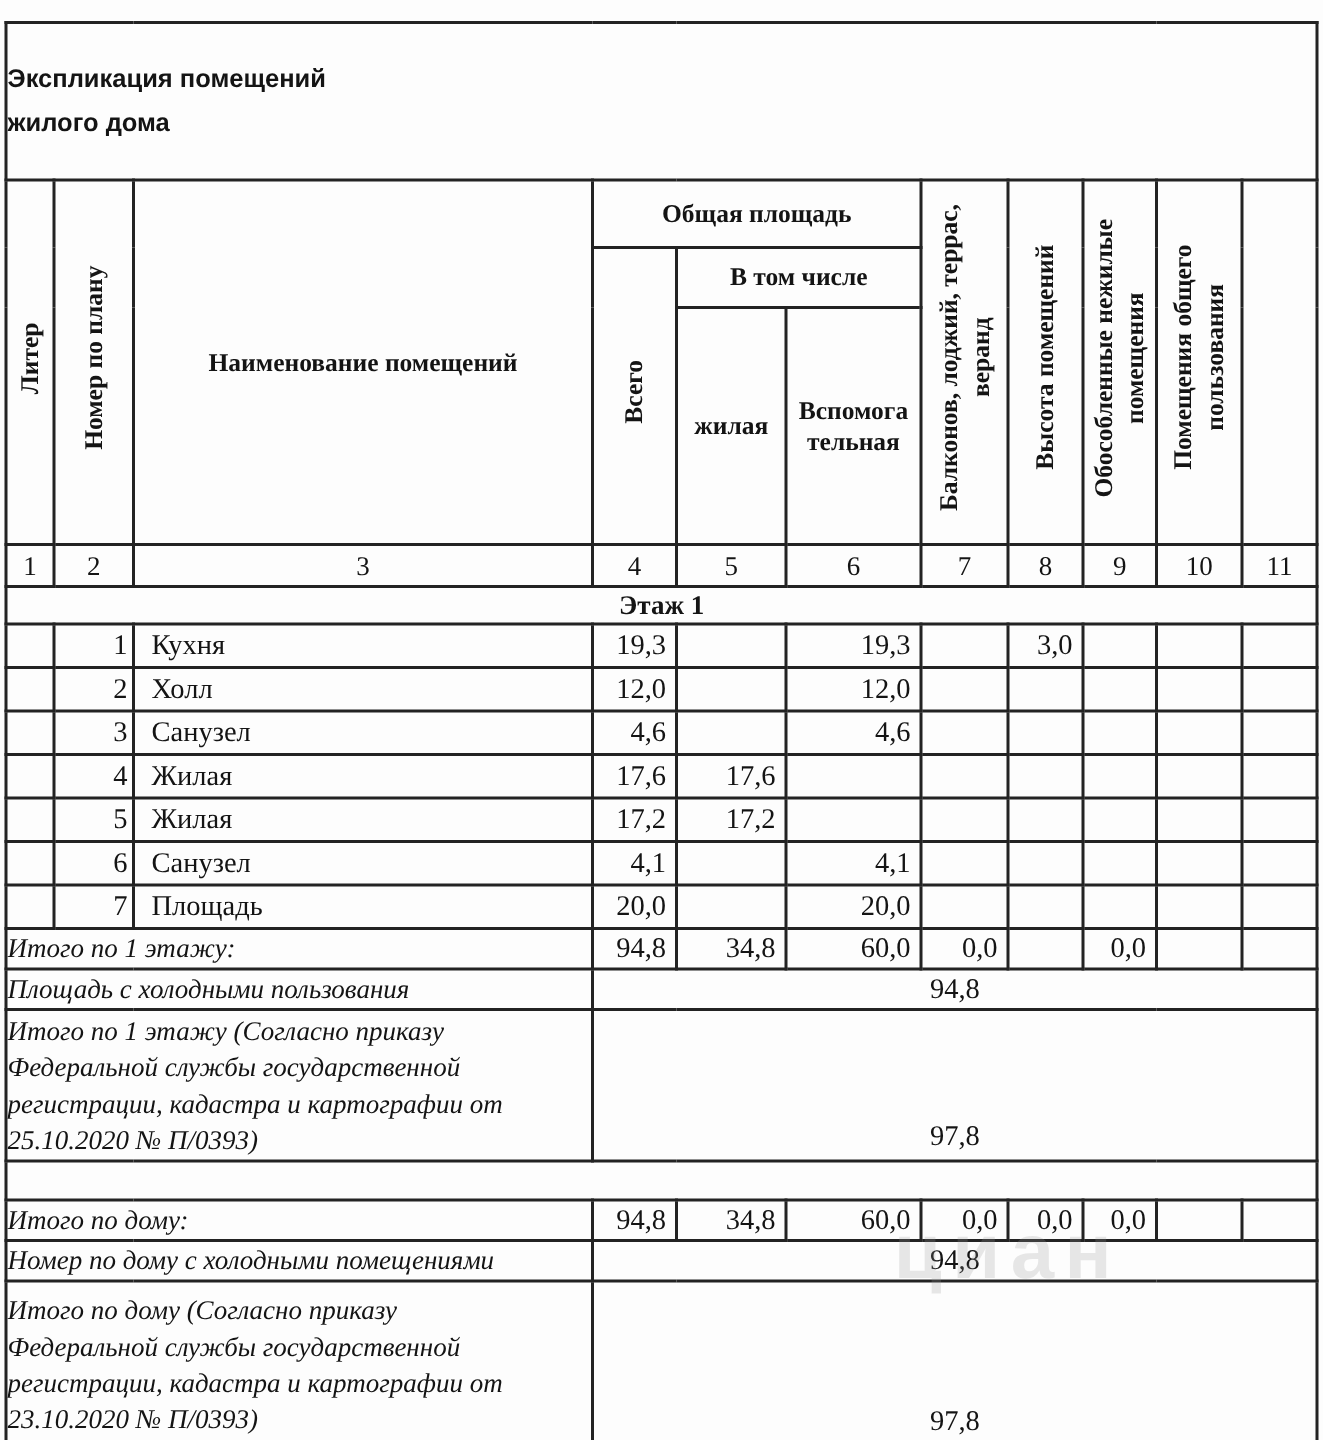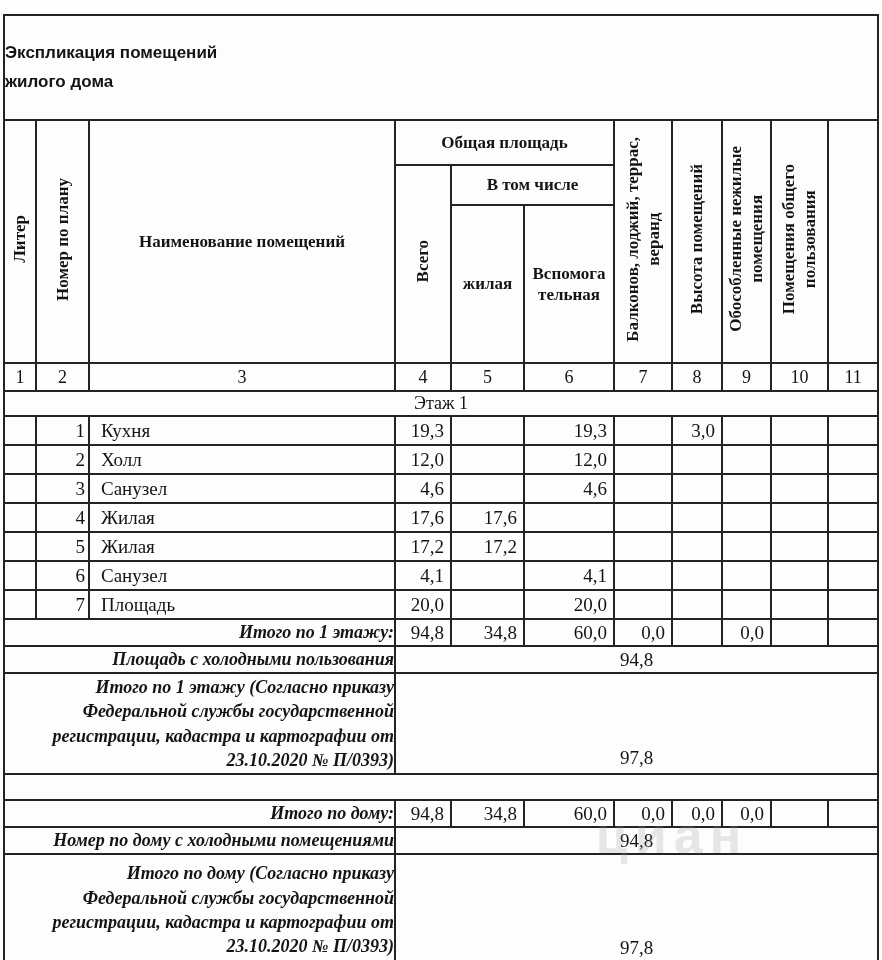--- a/index.html
+++ b/index.html
@@ -39,29 +39,29 @@
   .vert .rot {
     display:inline-block;
     writing-mode:vertical-rl; transform:rotate(180deg);
     font-weight:bold; font-size:17px; line-height:1.25;
     white-space:pre-line; text-align:center;
     max-height:235px;
   }
   .rowA td{height:43px} .rowB td{height:38px} .rowC td{height:156px}
   .nums td { height:26px; text-align:center; font-size:18px; }
   .floor-row td {
-    height:23px; text-align:center; font-weight:normal; font-size:18px;
+    height:23px; text-align:center; font-weight:bold; font-size:18px;
   }
   tbody.rooms td { height:27px; }
   .c-liter {}
   .c-num  { text-align:right; padding-right:3px; }
   .c-name { text-align:left;  padding-left:11px; }
   .c-val  { text-align:right; padding-right:6px; }
   .tot-label {
-    font-weight:bold; font-style:italic; text-align:right; font-size:18px;
+    font-weight:normal; font-style:italic; text-align:left; font-size:18px;
     line-height:1.35; white-space:pre-line;
   }
   .tot-row td { height:25px; }
   .merged-val { text-align:center; }
   .order-row td { height:95px; }
   .order-row .merged-val { vertical-align:bottom; padding-bottom:4px; }
   .order-row2 td { height:104px; }
   .order-row2 .merged-val { vertical-align:bottom; padding-bottom:6px; }
   .spacer-row td { height:24px; }
   .watermark {
@@ -265,21 +265,21 @@
 
     <tr class="tot-row">
       <td class="tot-label" colspan="3">Площадь с холодными пользования</td>
       <td class="merged-val" colspan="8">94,8</td>
     </tr>
 
     <tr class="order-row">
       <td class="tot-label" colspan="3">Итого по 1 этажу (Согласно приказу
 Федеральной службы государственной
 регистрации, кадастра и картографии от
-23.10.2020 № П/0393)</td>
+25.10.2020 № П/0393)</td>
       <td class="merged-val" colspan="8">97,8</td>
     </tr>
 
     <tr class="spacer-row">
       <td colspan="11"></td>
     </tr>
 
     <tr class="tot-row">
       <td class="tot-label" colspan="3">Итого по дому:</td>
       <td class="c-val">94,8</td>

